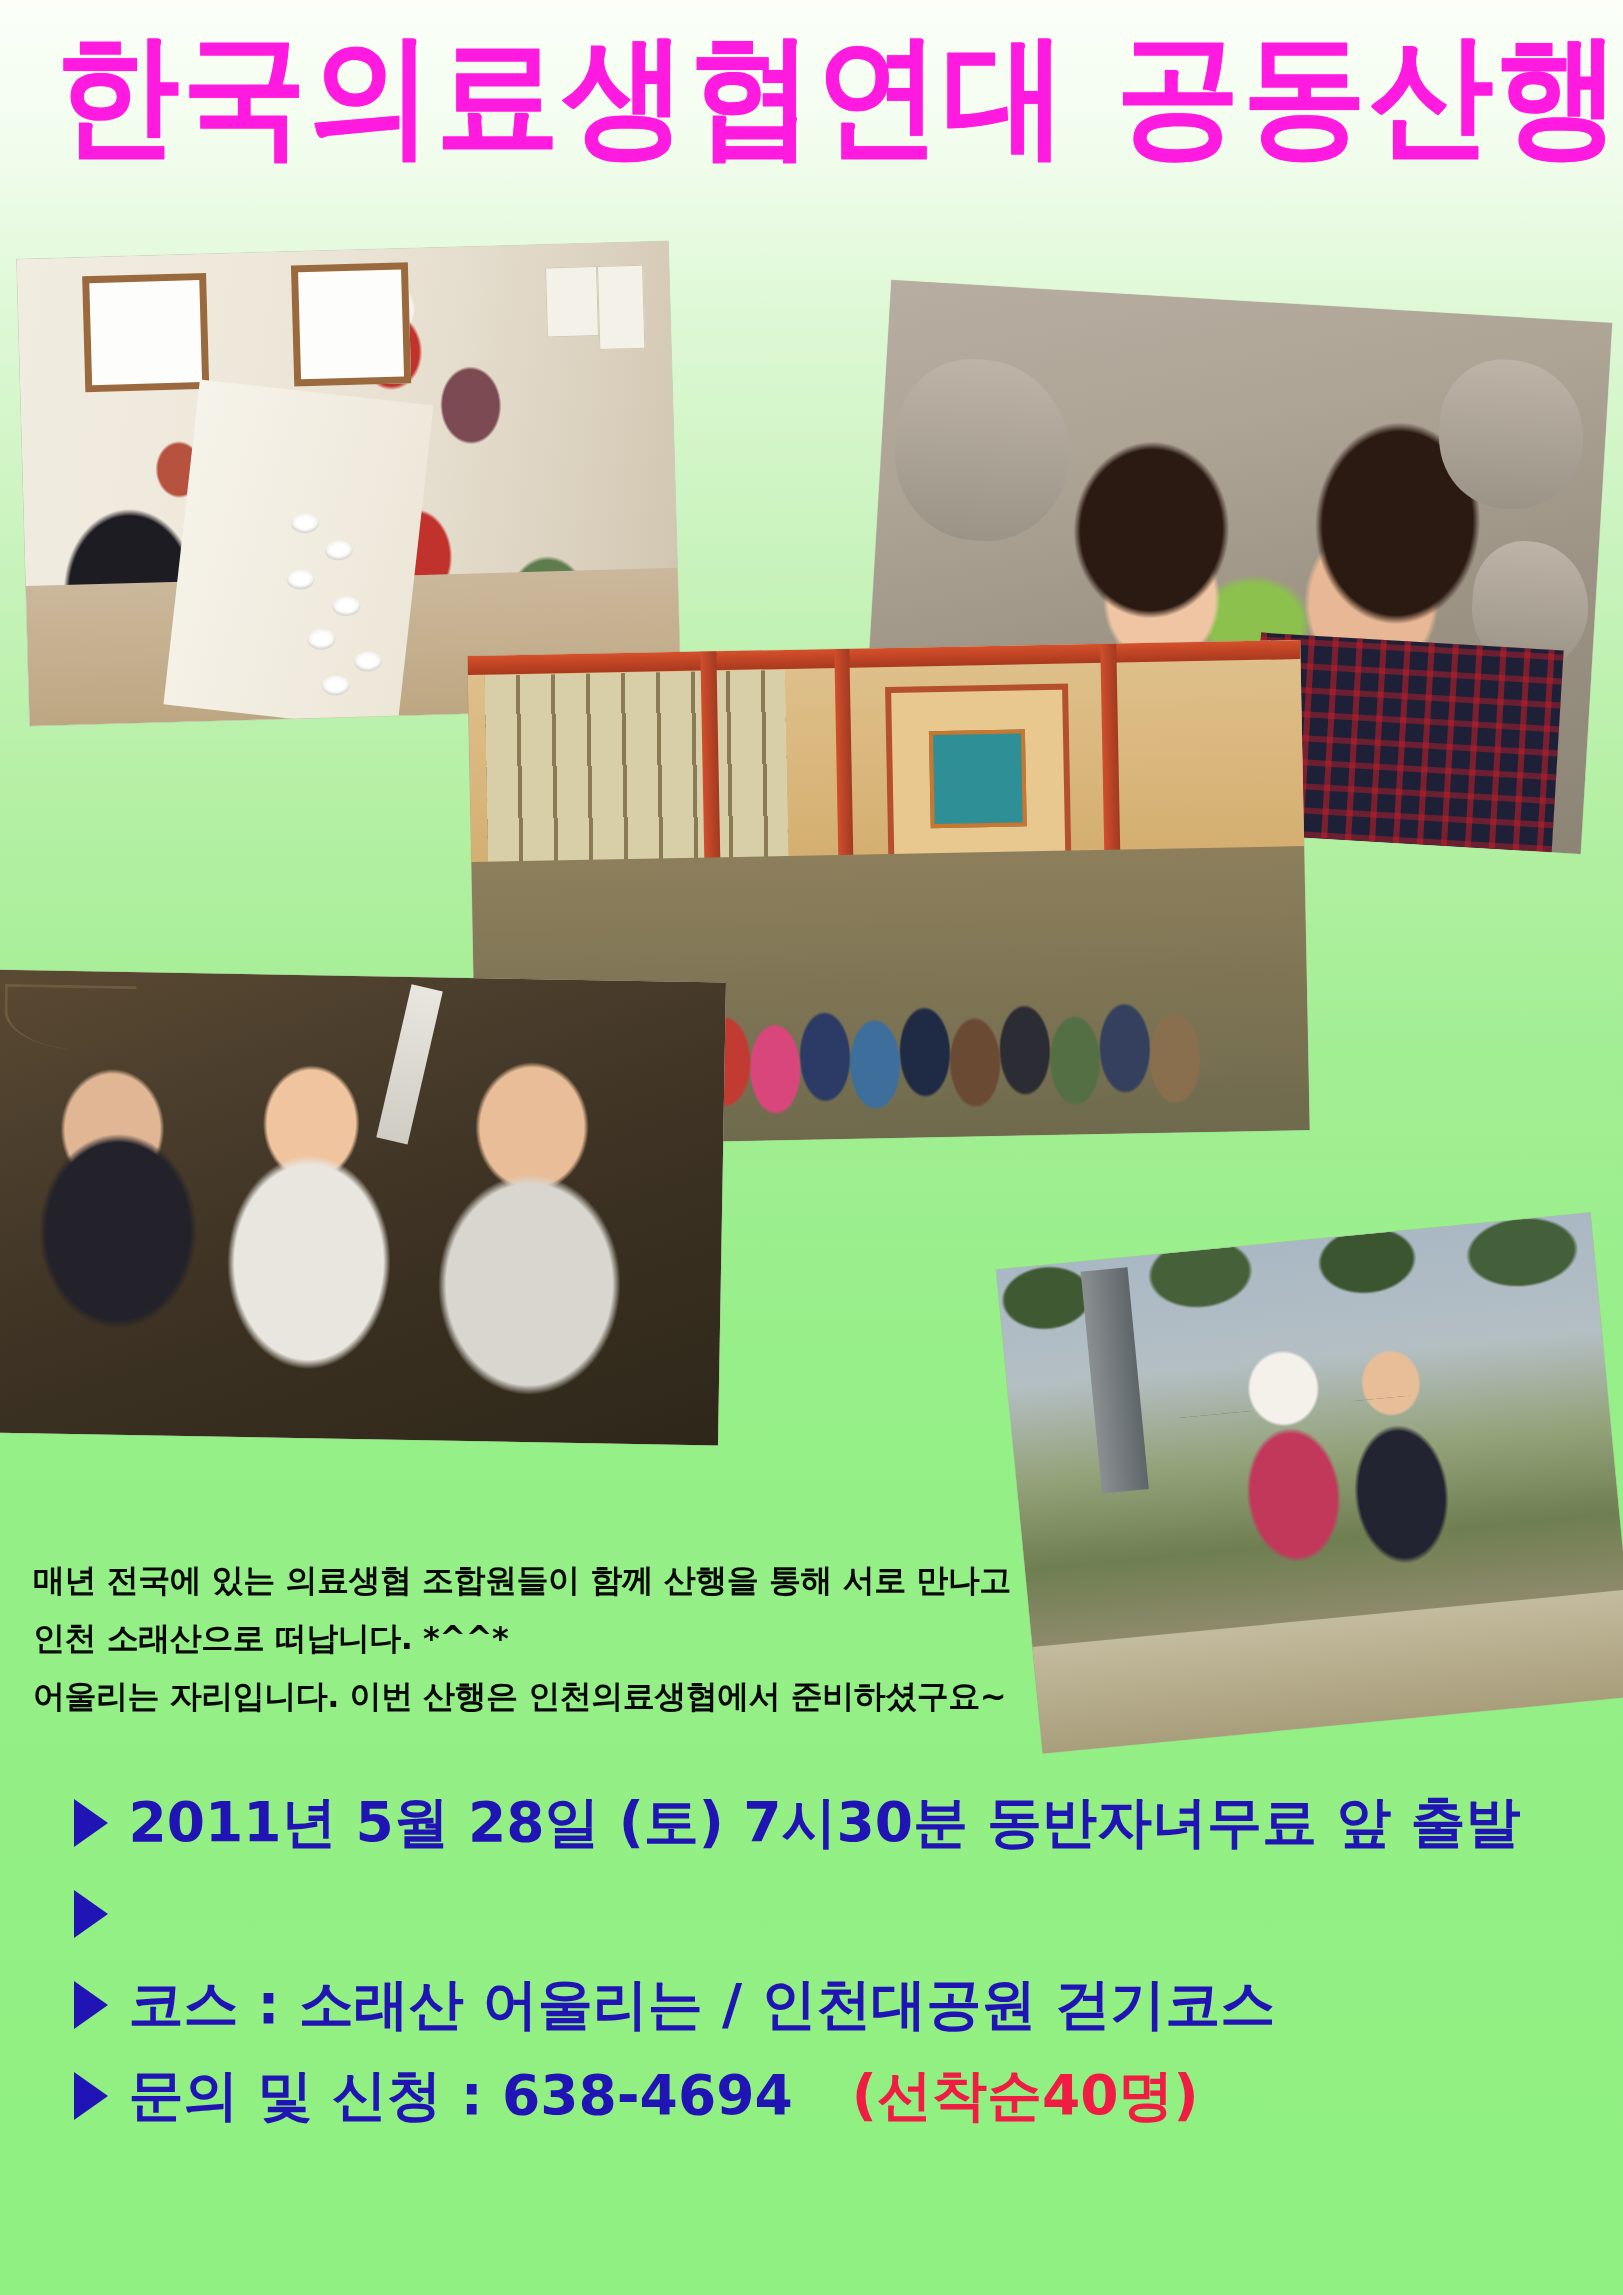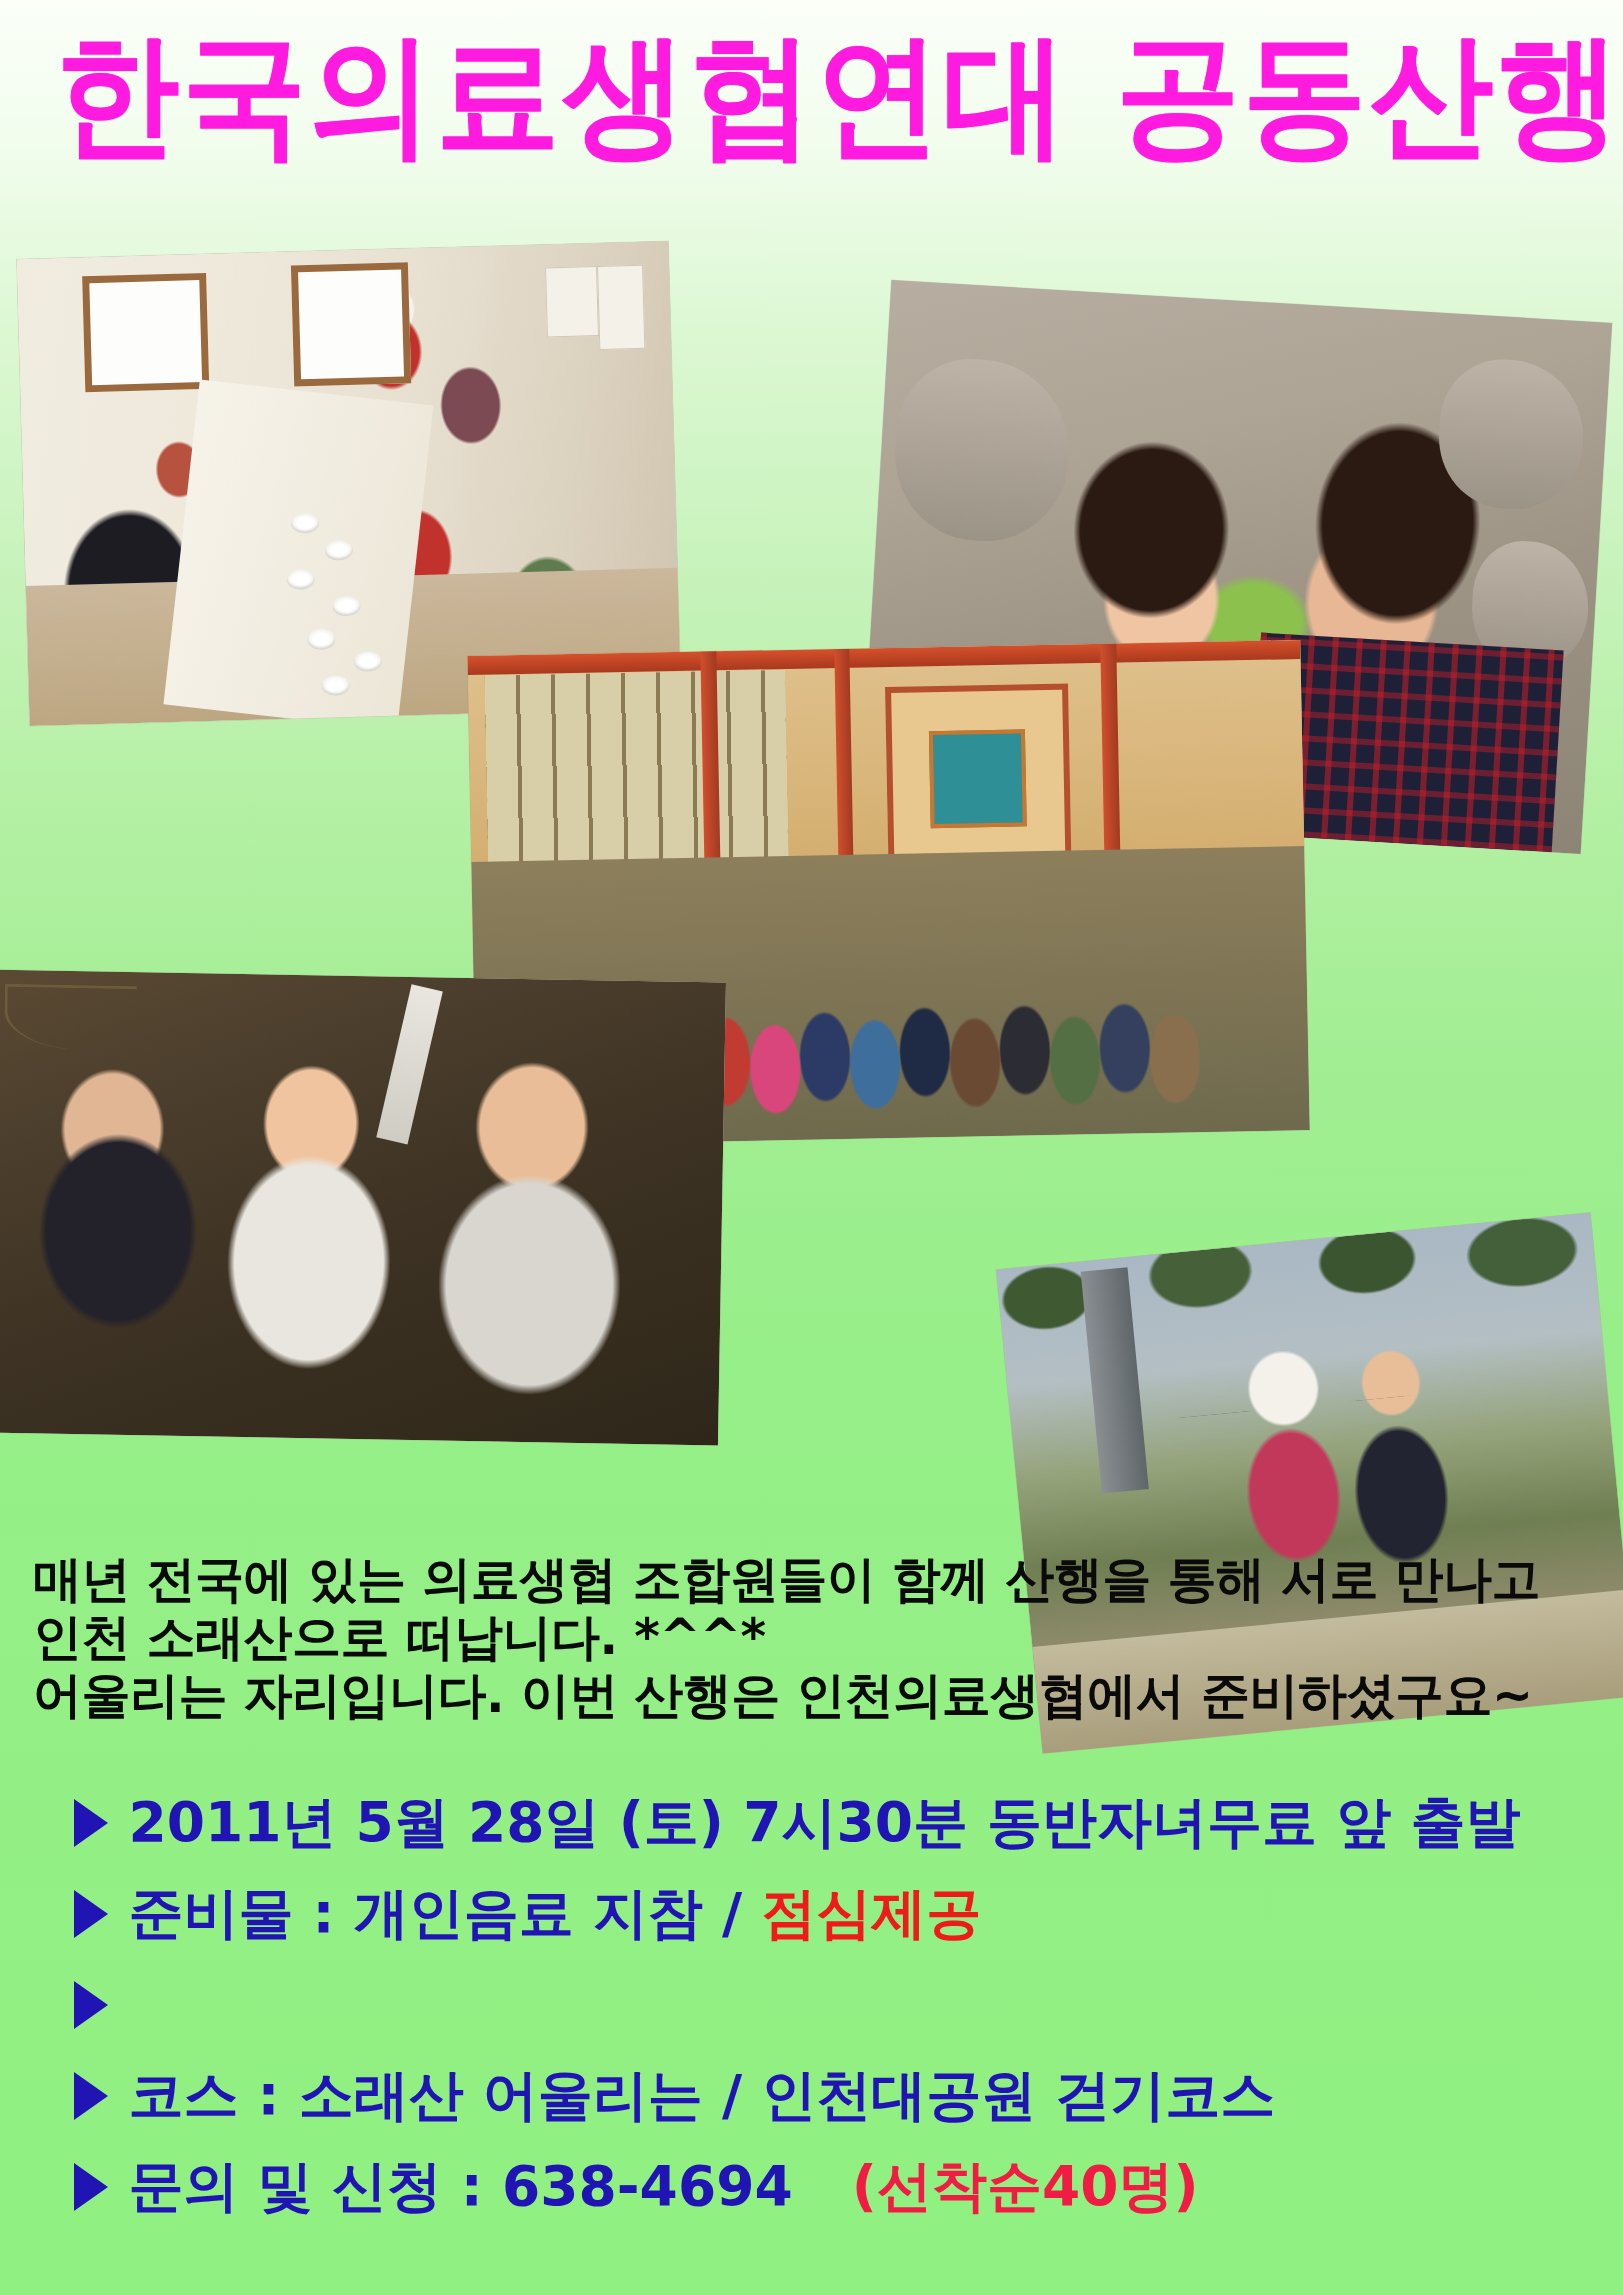--- a/index.html
+++ b/index.html
@@ -254,21 +254,21 @@
 
   
   #intro {
     position: absolute;
     left: 33px; top: 1551px;
     width: 1564px;
   }
   #intro p {
     font-family: "DejaVu Sans", sans-serif;
     font-weight: bold;
-    font-size: 49px;
+    font-size: 32px;
     line-height: 58px;
     color: #0a0a0a;
     letter-spacing: -0.5px;
     white-space: nowrap;
   }
 
   
   #details {
     position: absolute;
     left: 74px; top: 1777px;
@@ -377,26 +377,20 @@
 
   <div id="details">
 
     <div class="detail-row">
       <span class="bullet"></span>
       <span class="detail-text">
         <span>2011년 5월 28일 (토) 7시30분 동반자녀무료 앞 출발</span>
       </span>
     </div>
 
-    <div class="detail-row">
-      <span class="bullet"></span>
-      <span class="detail-text">
-        <span>준비물 : 개인음료 지참 / </span><span class="hl">점심제공</span>
-      </span>
-    </div>
 
     <div class="detail-row">
       <span class="bullet"></span>
     </div>
 
     <div class="detail-row">
       <span class="bullet"></span>
       <span class="detail-text">
         <span>코스 : 소래산 어울리는 / 인천대공원 걷기코스</span>
       </span>

